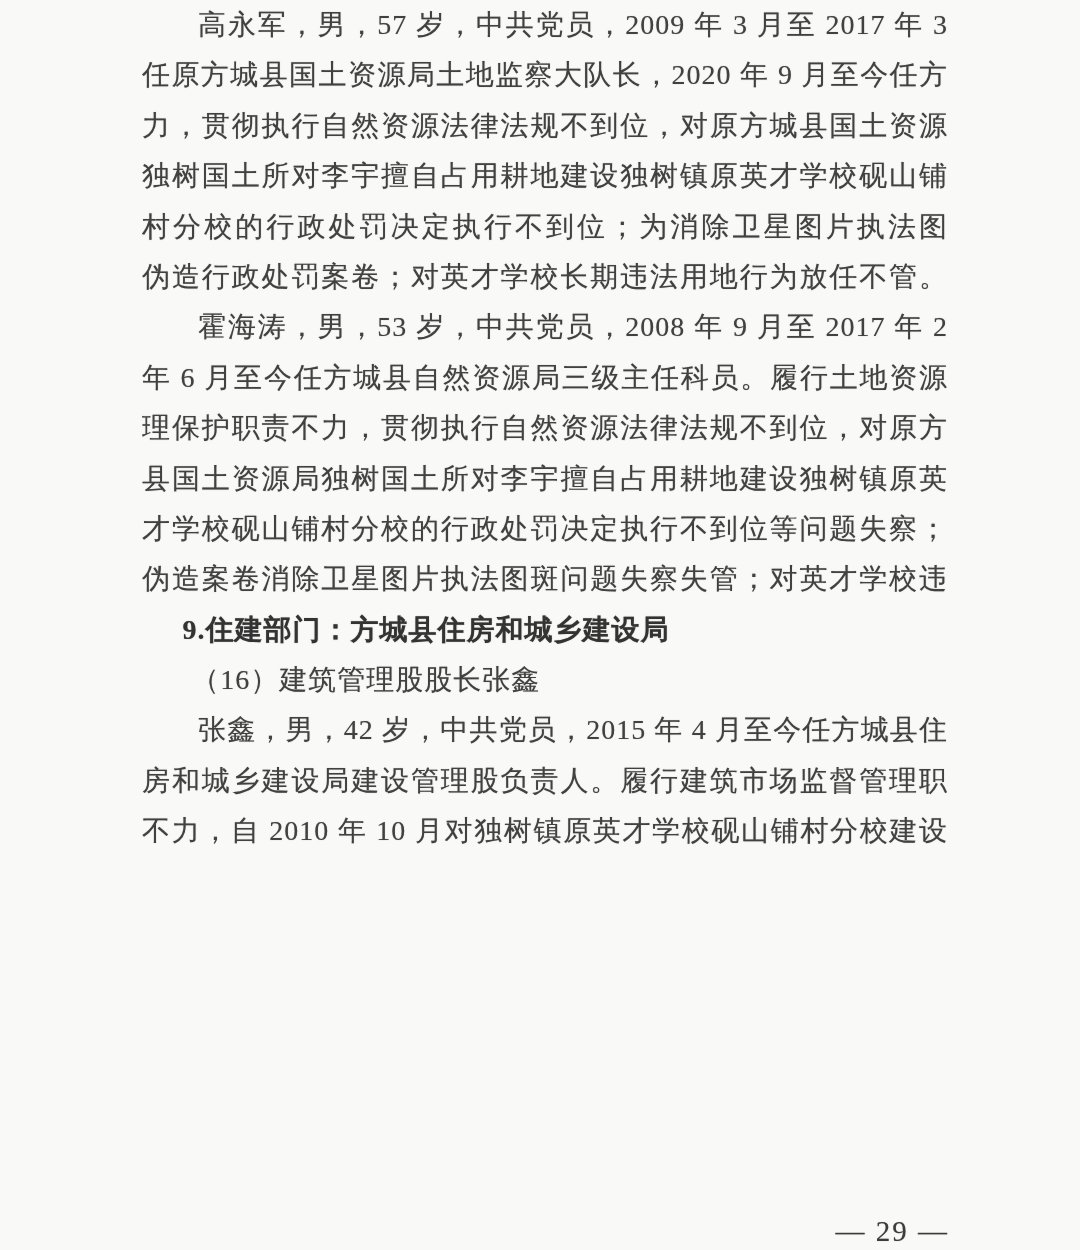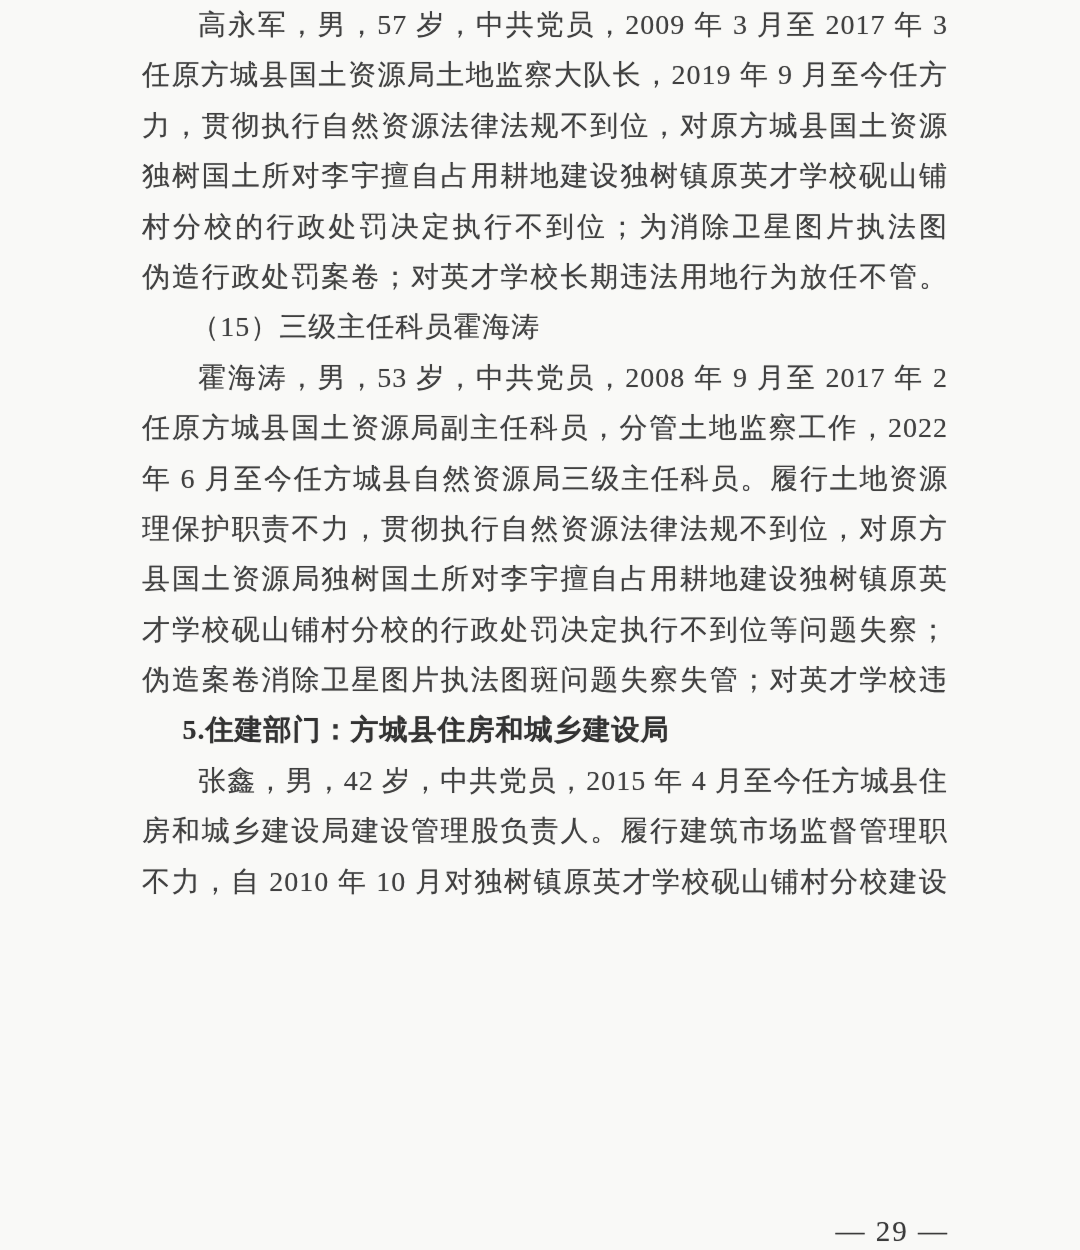--- a/index.html
+++ b/index.html
@@ -47,38 +47,37 @@
     color: #3c3c3c;
     text-shadow: 0 0 1px rgba(64,64,64,0.4);
   }
 </style>
 </head>
 <body>
 
 <div class="doc">
 
   <div class="line j i2">高永军，男，57 岁，中共党员，2009 年 3 月至 2017 年 3 月</div>
-  <div class="line j">任原方城县国土资源局土地监察大队长，2019 年 9 月至今任方</div>
+  <div class="line j">任原方城县国土资源局土地监察大队长，2020 年 9 月至今任方</div>
   <div class="line j">力，贯彻执行自然资源法律法规不到位，对原方城县国土资源局</div>
   <div class="line j">独树国土所对李宇擅自占用耕地建设独树镇原英才学校砚山铺</div>
   <div class="line j">村分校的行政处罚决定执行不到位；为消除卫星图片执法图斑，</div>
   <div class="line j">伪造行政处罚案卷；对英才学校长期违法用地行为放任不管。对</div>
 
-  <div class="line i18">（15）三级主任科员霍海涛</div>
 
   <div class="line j i2">霍海涛，男，53 岁，中共党员，2008 年 9 月至 2017 年 2 月</div>
-  <div class="line j">任原方城县国土资源局副主任科员，分管土地监察工作，2022</div>
   <div class="line j">年 6 月至今任方城县自然资源局三级主任科员。履行土地资源管</div>
   <div class="line j">理保护职责不力，贯彻执行自然资源法律法规不到位，对原方城</div>
   <div class="line j">县国土资源局独树国土所对李宇擅自占用耕地建设独树镇原英</div>
   <div class="line j">才学校砚山铺村分校的行政处罚决定执行不到位等问题失察；对</div>
   <div class="line j">伪造案卷消除卫星图片执法图斑问题失察失管；对英才学校违法</div>
 
-  <div class="line i14 bold">5.住建部门：方城县住房和城乡建设局</div>
+  <div class="line i14 bold">9.住建部门：方城县住房和城乡建设局</div>
 
+  <div class="line i18">（16）建筑管理股股长张鑫</div>
 
   <div class="line j i2">张鑫，男，42 岁，中共党员，2015 年 4 月至今任方城县住</div>
   <div class="line j">房和城乡建设局建设管理股负责人。履行建筑市场监督管理职责</div>
   <div class="line j">不力，自 2010 年 10 月对独树镇原英才学校砚山铺村分校建设工</div>
 
 </div>
 
 <div class="footer">— 29 —</div>
 
 </body></html>

